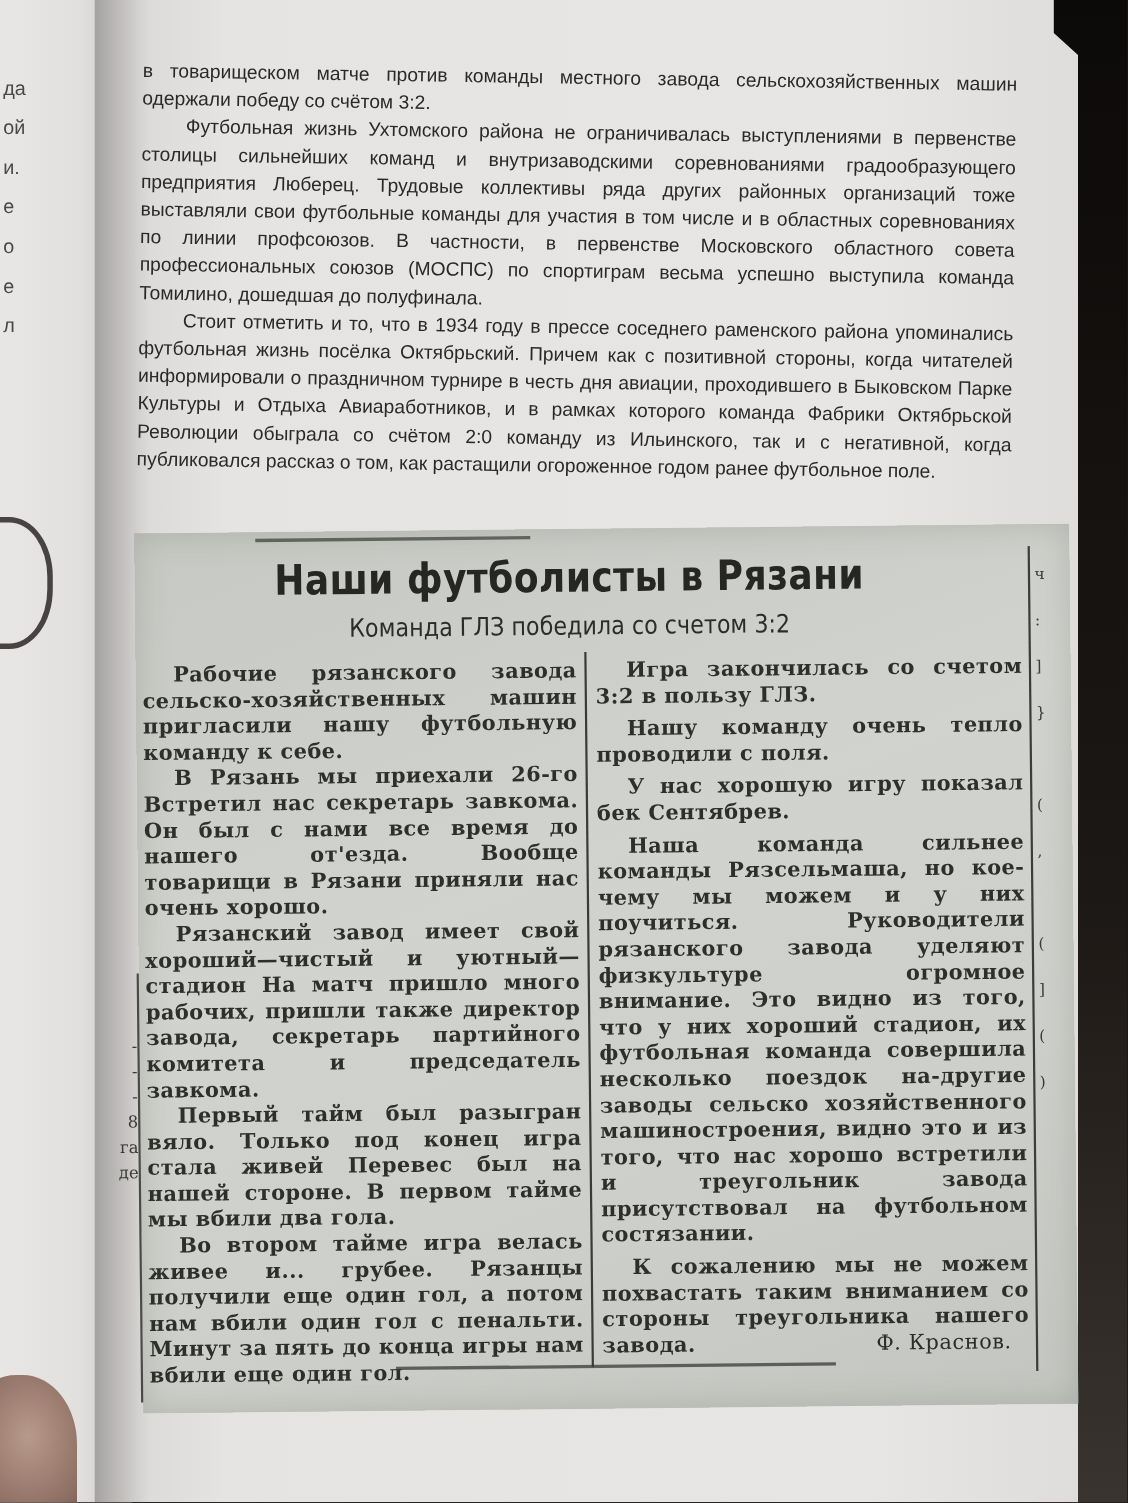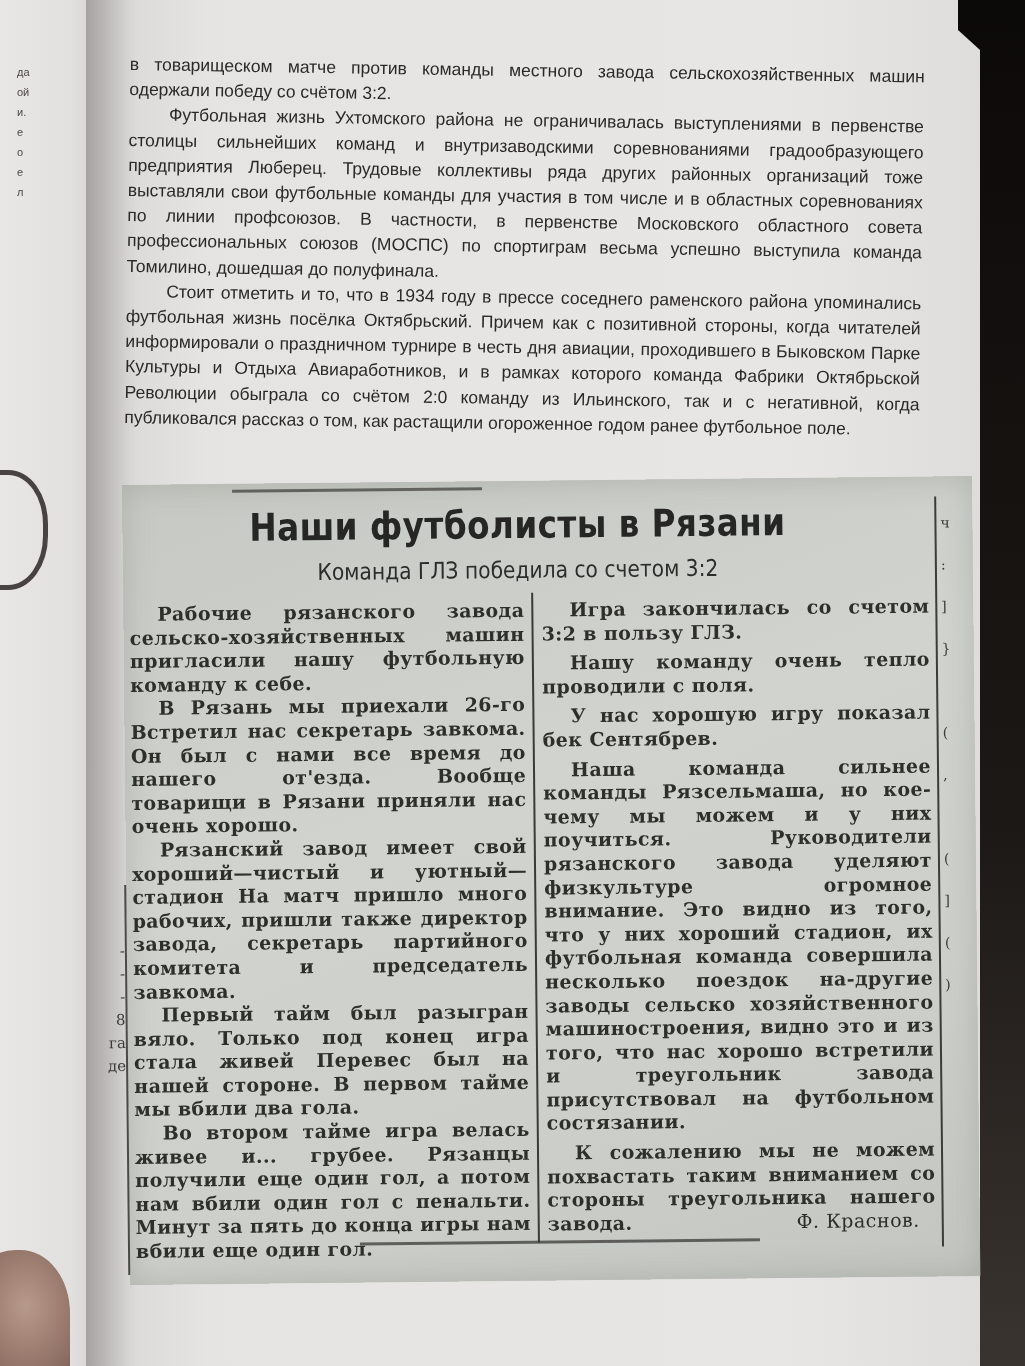--- a/index.html
+++ b/index.html
@@ -24,25 +24,25 @@
     
     .left-page {
       position: absolute;
       left: 0; top: 0;
       width: 120px; height: 1366px;
       background: linear-gradient(90deg, #e9e7e6 0%, #e2e0df 60%, #c9c6c4 100%);
       border-top-right-radius: 30px;
     }
     .left-page .frag {
       position: absolute;
-      left: 17px;
+      left: 3px;
       width: 30px;
-      font-size: 11px;
+      font-size: 18px;
       color: #4a4746;
-      line-height: 20px;
+      line-height: 36px;
       top: 62px;
       white-space: pre;
     }
     .left-page .ring {
       position: absolute;
       left: -40px; top: 470px;
       width: 78px; height: 110px;
       border: 5px solid #2b2726;
       border-radius: 45%;
       opacity: 0.85;

